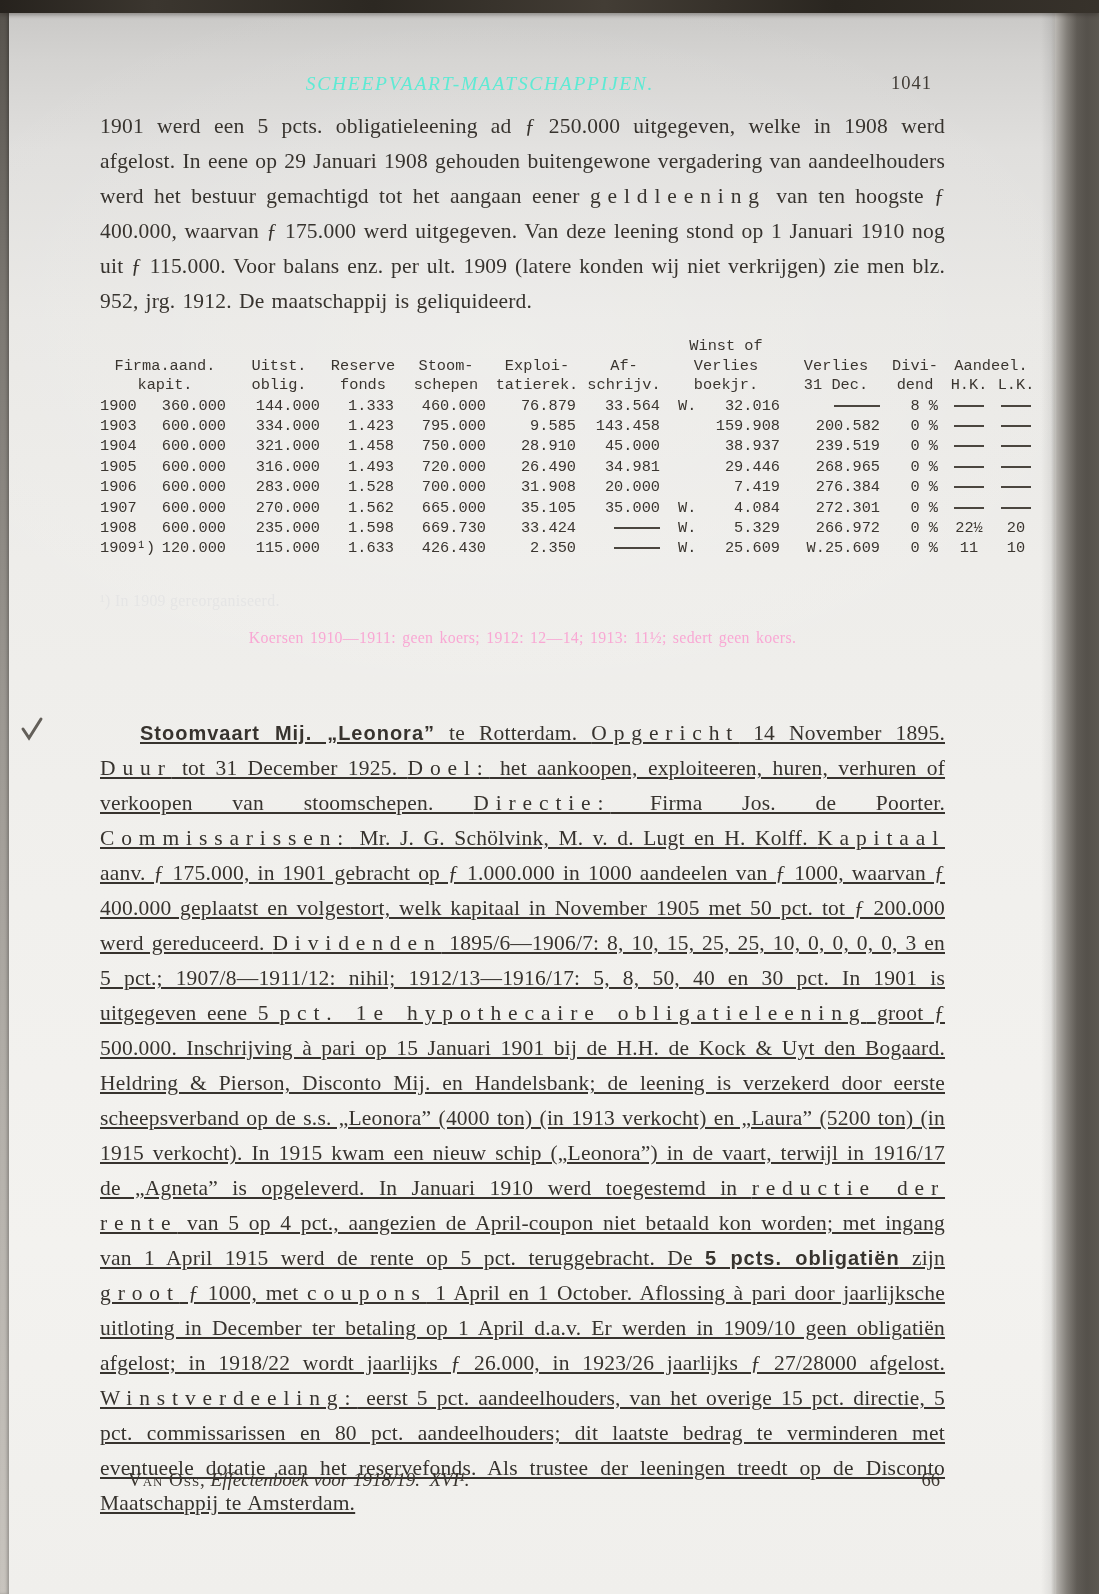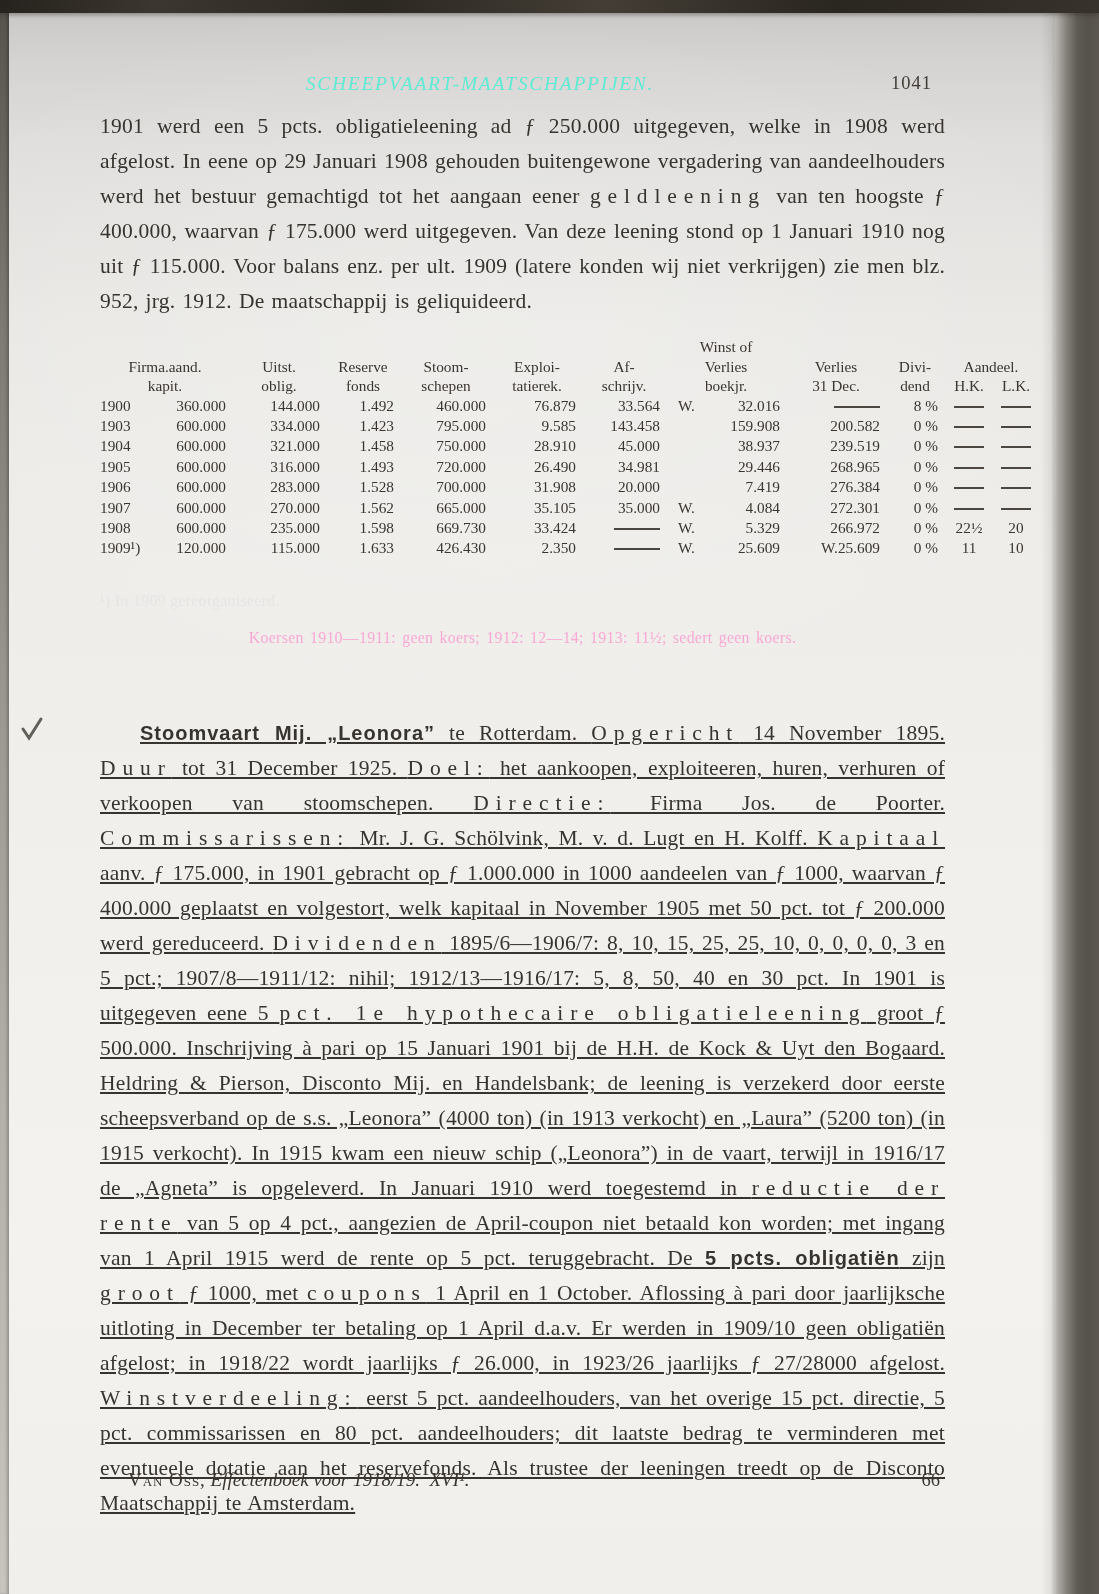--- a/index.html
+++ b/index.html
@@ -47,21 +47,21 @@
     word-spacing:1.5px;letter-spacing:0.01em;
   }
   #para1{position:absolute;left:100px;top:109px;width:845px;}
   #para2{position:absolute;left:100px;top:716px;width:845px;text-indent:40px;text-decoration:underline;}
   .sp{letter-spacing:0.32em;}
   .b{font-family:"Liberation Sans","DejaVu Sans",sans-serif;font-weight:700;font-size:0.93em;letter-spacing:0.05em;}
   .sc{font-variant:small-caps;letter-spacing:0.05em;}
   .i{font-style:italic;}
   
   .table-wrap{position:absolute;left:98px;top:337px;}
-  table{border-collapse:collapse;table-layout:fixed;width:940px;font-size:15.3px;color:#3a352f;}
+  table{border-collapse:collapse;table-layout:fixed;width:940px;font-size:15.3px;color:#3a352f;font-family:Liberation Mono, monospace;}
   td{padding:0;white-space:nowrap;overflow:visible;}
   thead td{text-align:center;line-height:19.5px;height:19.5px;}
   tbody td{line-height:20.4px;height:20.4px;}
   .c-year{text-align:left;padding-left:2px;}
   .c-num{text-align:right;padding-right:6px;}
   .c-ctr{text-align:center;}
   .wp{float:left;padding-left:12px;}
   .dash{display:inline-block;height:2px;background:#4b463f;vertical-align:3px;}
   .d3{width:46px;}
   .d2{width:30px;}
@@ -142,21 +142,21 @@
           <td colspan="1">dend</td>
           <td>H.K.</td>
           <td>L.K.</td>
         </tr>
       </thead>
     <tbody>
         <tr>
           <td class="c-year">1900</td>
           <td class="c-num">360.000</td>
           <td class="c-num">144.000</td>
-          <td class="c-num">1.492</td>
+          <td class="c-num">1.333</td>
           <td class="c-num">460.000</td>
           <td class="c-num">76.879</td>
           <td class="c-num">33.564</td>
           <td class="c-num"><span class="wp">W.</span>32.016</td>
           <td class="c-num"><span class="dash d3"></span></td>
           <td class="c-num">8 %</td>
           <td class="c-ctr"><span class="dash d2"></span></td>
           <td class="c-ctr"><span class="dash d2"></span></td>
         </tr>
         <tr>

